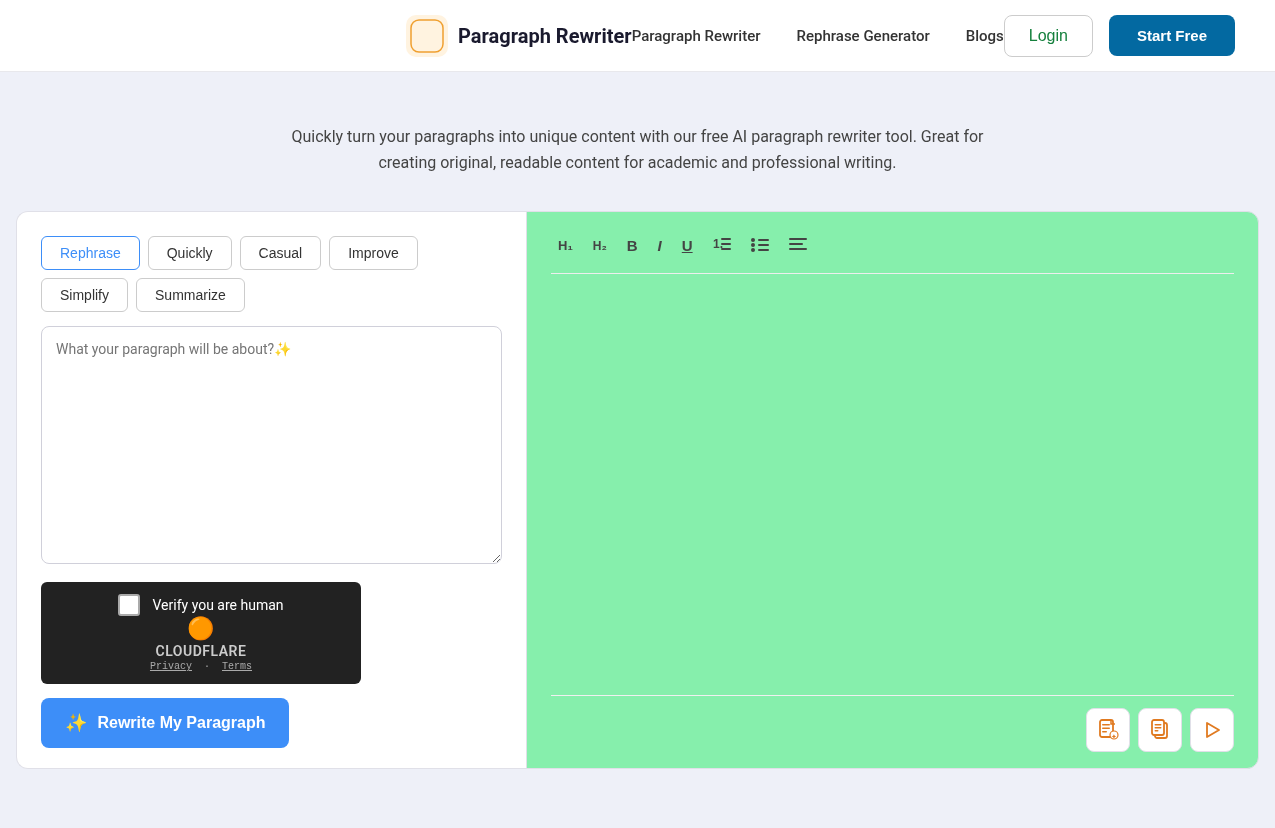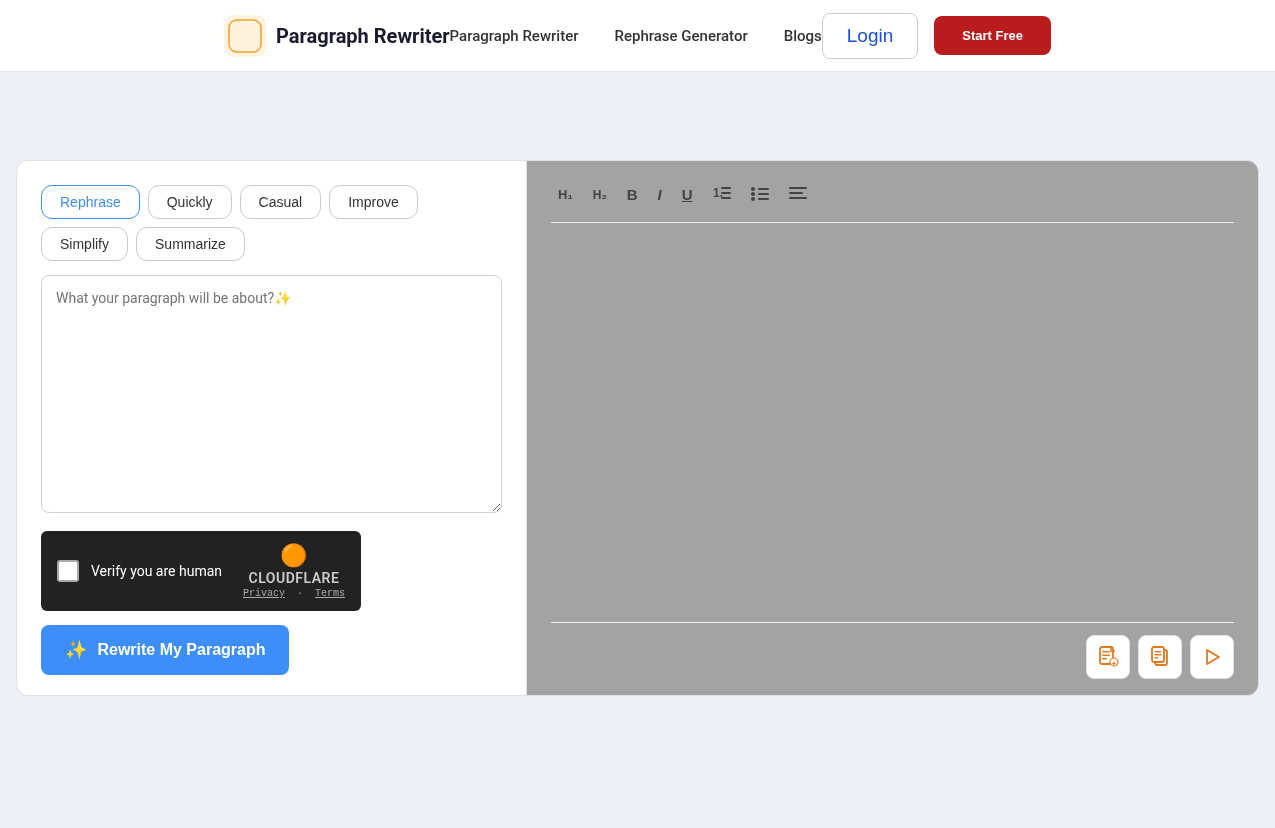--- a/index.html
+++ b/index.html
@@ -7,21 +7,21 @@
       font-family: -apple-system, BlinkMacSystemFont, 'Segoe UI', Roboto, sans-serif;
       background: #eef0f8;
       min-height: 828px;
     }
 
     
     .navbar {
       background: #fff;
       display: flex;
       align-items: center;
-      justify-content: center;
+      justify-content: flex-end;
       padding: 0 40px;
       height: 72px;
       border-bottom: 1px solid #e8e8ec;
     }
     .navbar-brand {
       display: flex;
       align-items: center;
       gap: 10px;
       font-size: 20px;
       font-weight: 700;
@@ -44,30 +44,30 @@
     .navbar-actions {
       display: flex;
       align-items: center;
       gap: 16px;
     }
     .btn-login {
       background: #fff;
       border: 1px solid #ccc;
       border-radius: 8px;
       padding: 11px 24px;
-      font-size: 19px;
-      cursor: pointer;
-      color: #1d4ed8;
+      font-size: 16px;
+      cursor: pointer;
+      color: #15803d;
     }
     .btn-start-free {
-      background: #b91c1c;
+      background: #0369a1;
       border: none;
       border-radius: 8px;
       padding: 12px 28px;
-      font-size: 13px;
+      font-size: 15px;
       font-weight: 600;
       color: #fff;
       cursor: pointer;
     }
 
     
     .hero {
       text-align: center;
       padding: 52px 20px 36px;
     }
@@ -106,21 +106,21 @@
       flex-direction: column;
       gap: 14px;
     }
     .tabs {
       display: flex;
       flex-wrap: wrap;
       gap: 8px;
     }
     .tab-btn {
       border: 1.5px solid #ccc;
-      border-radius: 11px;
+      border-radius: 6px;
       background: #fff;
       padding: 8px 18px;
       font-size: 14px;
       font-weight: 500;
       color: #333;
       cursor: pointer;
     }
     .tab-btn.active {
       border-color: #3d8ef8;
       color: #3d8ef8;
@@ -151,20 +151,21 @@
 
     
     .captcha-box {
       background: #222;
       border-radius: 6px;
       display: flex;
       align-items: center;
       justify-content: space-between;
       padding: 12px 16px;
       max-width: 320px;
+      flex-direction: column;
     }
     .captcha-left {
       display: flex;
       align-items: center;
       gap: 12px;
     }
     .captcha-checkbox {
       width: 22px;
       height: 22px;
       border: 2px solid #aaa;
@@ -220,21 +221,21 @@
       align-items: center;
       gap: 10px;
       width: fit-content;
     }
     .sparkle-icon {
       font-size: 18px;
     }
 
     
     .right-panel {
-      background: #a3a3a3;
+      background: #86efac;
       border-radius: 0 12px 12px 0;
       border: 1px solid #e0e0e8;
       flex: 1;
       display: flex;
       flex-direction: column;
       padding: 20px 24px 16px;
       min-height: 480px;
     }
     .editor-toolbar {
       display: flex;
@@ -312,20 +313,21 @@
     <a href="#">Blogs</a>
   </div>
 
   <div class="navbar-actions">
     <button class="btn-login">Login</button>
     <button class="btn-start-free">Start Free</button>
   </div>
 </nav>
 
 <section class="hero">
+  <p>Quickly turn your paragraphs into unique content with our free AI paragraph rewriter tool. Great for creating original, readable content for academic and professional writing.</p>
 </section>
 
 <div class="tool-container">
 
   <div class="left-panel">
 
     <div class="tabs">
       <button class="tab-btn active">Rephrase</button>
       <button class="tab-btn">Quickly</button>
       <button class="tab-btn">Casual</button>

